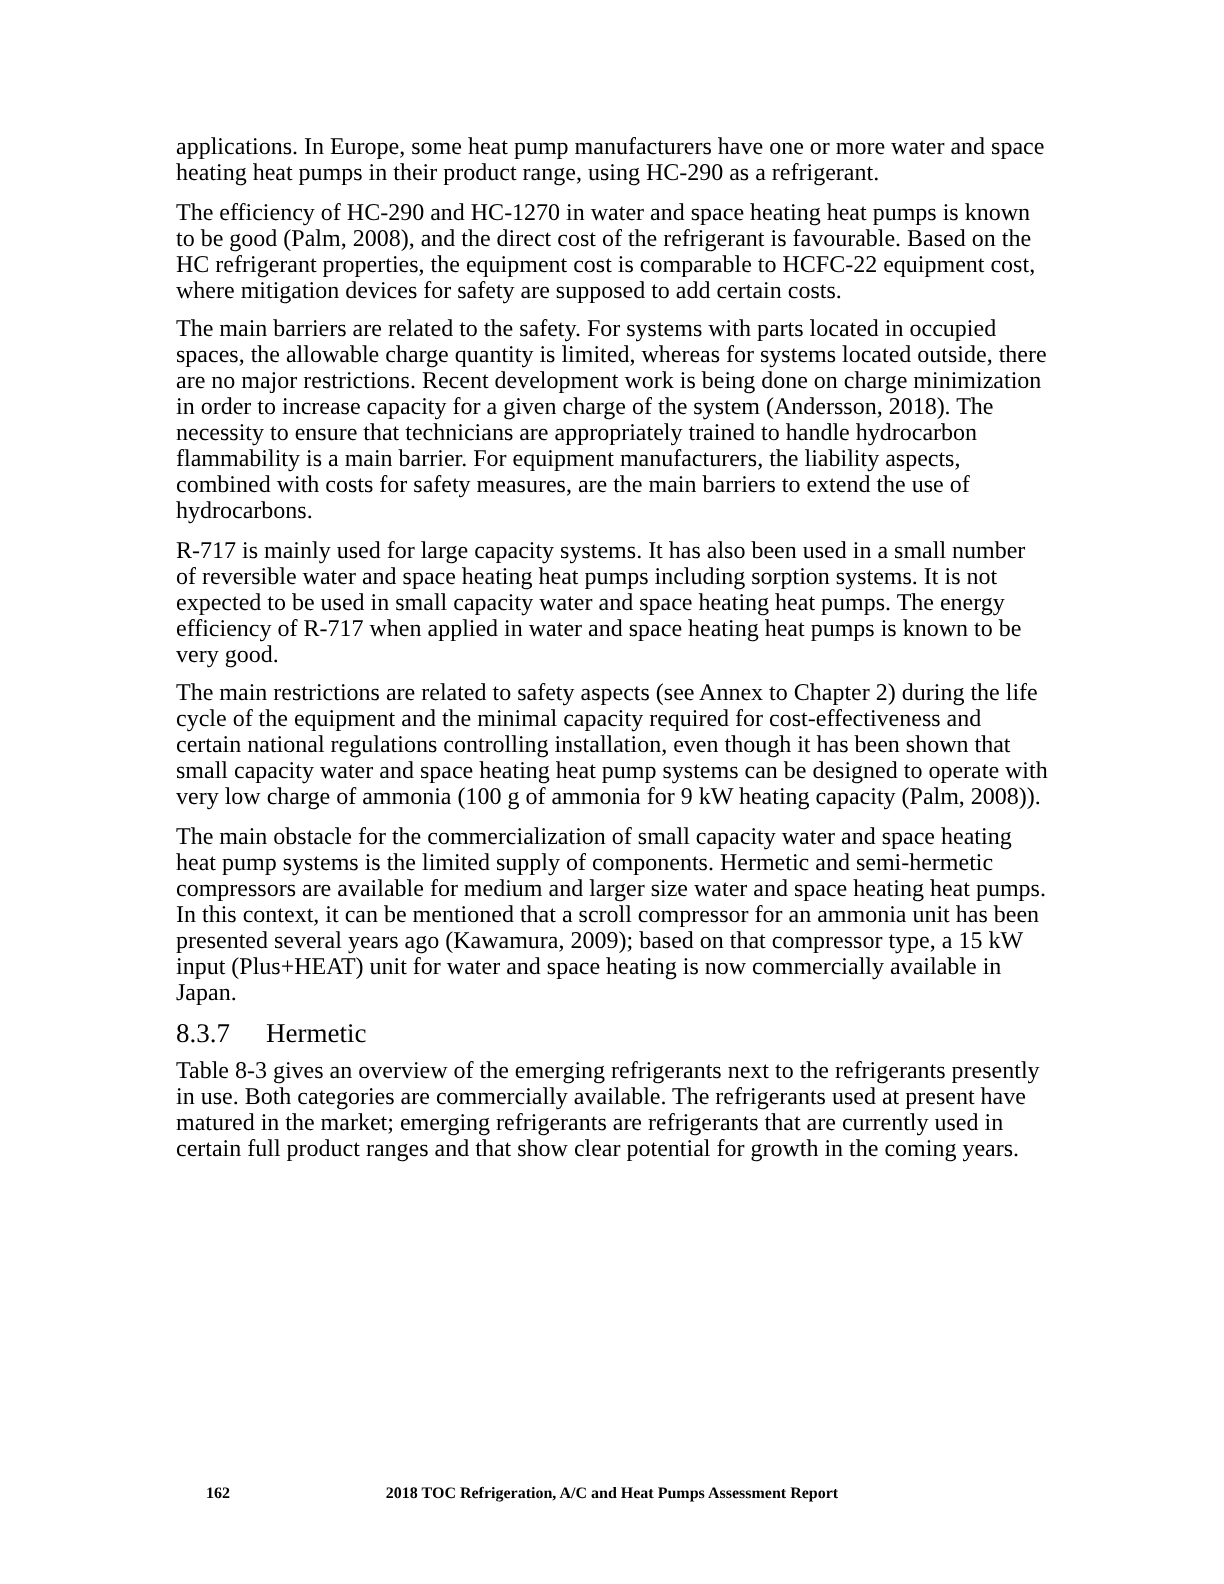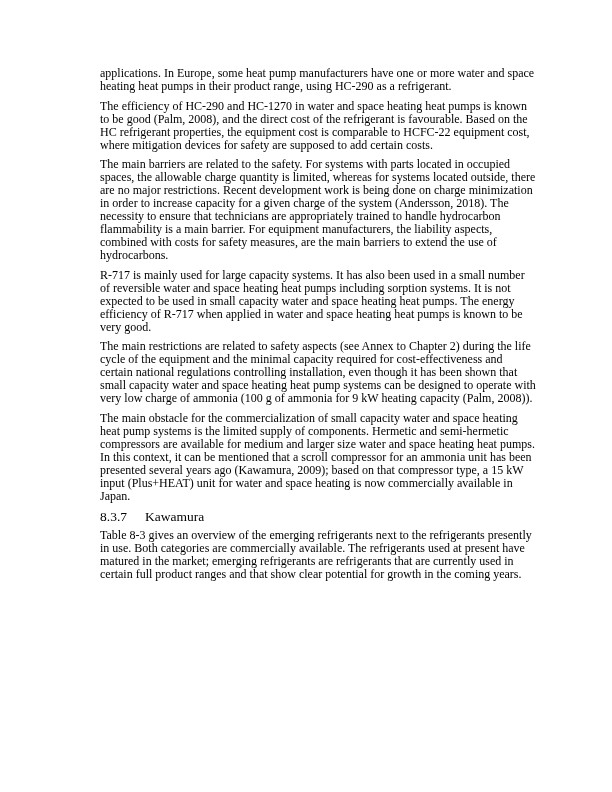--- a/index.html
+++ b/index.html
@@ -11,21 +11,21 @@
     position: relative;
     width: 612px;
     height: 792px;
     background: #ffffff;
     font-family: "Liberation Serif", "DejaVu Serif", serif;
     color: #000000;
     overflow: hidden;
   }
   .content {
     position: absolute;
-    left: 100px;
+    left: 88px;
     top: 67px;
     width: 437px;
   }
   .para {
     font-size: 12px;
     line-height: 13px;
     margin: 0 0 6.5px 0;
     text-align: left;
   }
   .section-heading {
@@ -71,20 +71,24 @@
 
 
     <p class="para">R-717 is mainly used for large capacity systems. It has also been used in a small number of reversible water and space heating heat pumps including sorption systems. It is not expected to be used in small capacity water and space heating heat pumps. The energy efficiency of R-717 when applied in water and space heating heat pumps is known to be very good.</p>
 
     <p class="para">The main restrictions are related to safety aspects (see Annex to Chapter 2) during the life cycle of the equipment and the minimal capacity required for cost-effectiveness and certain national regulations controlling installation, even though it has been shown that small capacity water and space heating heat pump systems can be designed to operate with very low charge of ammonia (100 g of ammonia for 9 kW heating capacity (Palm, 2008)).</p>
 
     <p class="para">The main obstacle for the commercialization of small capacity water and space heating heat pump systems is the limited supply of components. Hermetic and semi-hermetic compressors are available for medium and larger size water and space heating heat pumps. In this context, it can be mentioned that a scroll compressor for an ammonia unit has been presented several years ago (Kawamura, 2009); based on that compressor type, a 15 kW input (Plus+HEAT) unit for water and space heating is now commercially available in Japan.</p>
 
     <div class="section-heading">
       <span class="heading-number">8.3.7</span>
-      <span class="heading-title">Kawamura</span>
+      <span class="heading-title">Hermetic</span>
     </div>
 
     <p class="para">Table 8-3 gives an overview of the emerging refrigerants next to the refrigerants presently in use. Both categories are commercially available. The refrigerants used at present have matured in the market; emerging refrigerants are refrigerants that are currently used in certain full product ranges and that show clear potential for growth in the coming years.</p>
 
   </div>
 
+  <div class="footer">
+    <span class="footer-page-number">162</span>
+    <div class="footer-title">2018 TOC Refrigeration, A/C and Heat Pumps Assessment Report</div>
+  </div>
 </div>
 
 </body></html>

